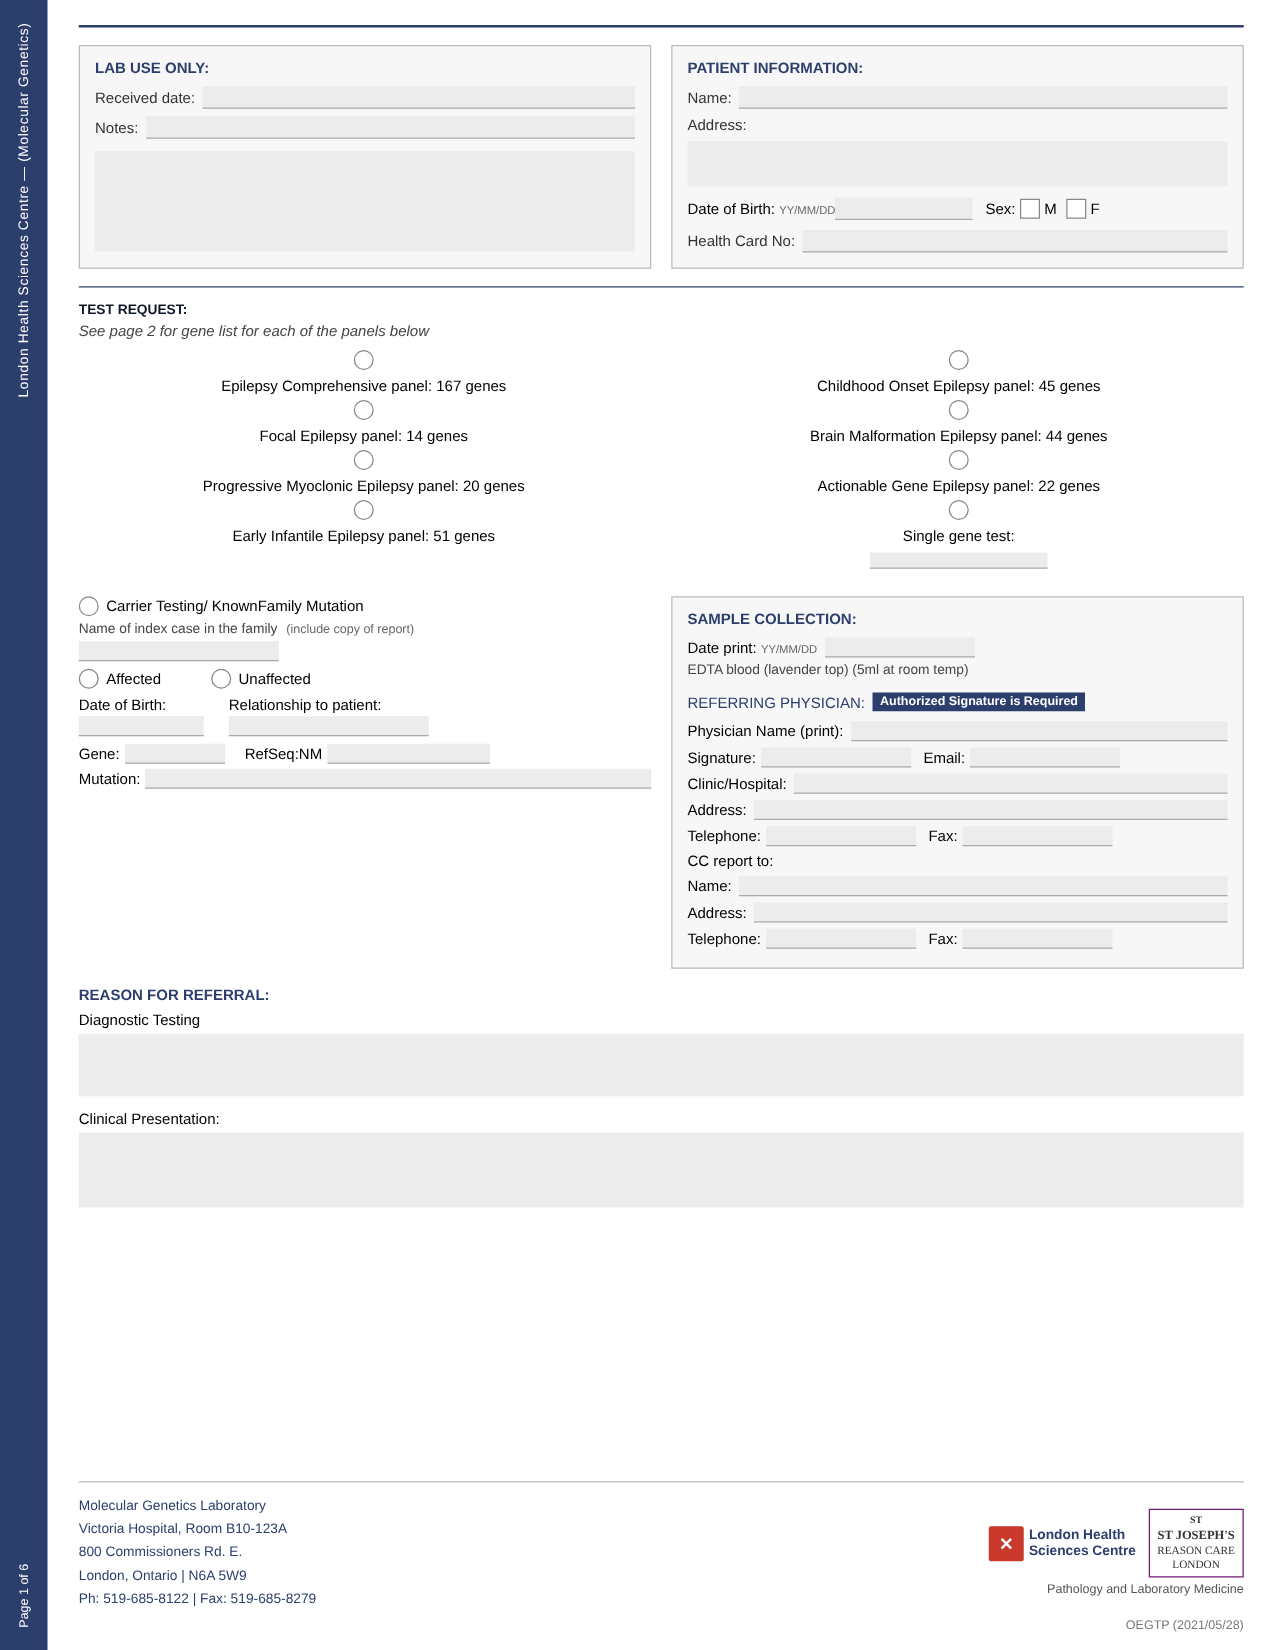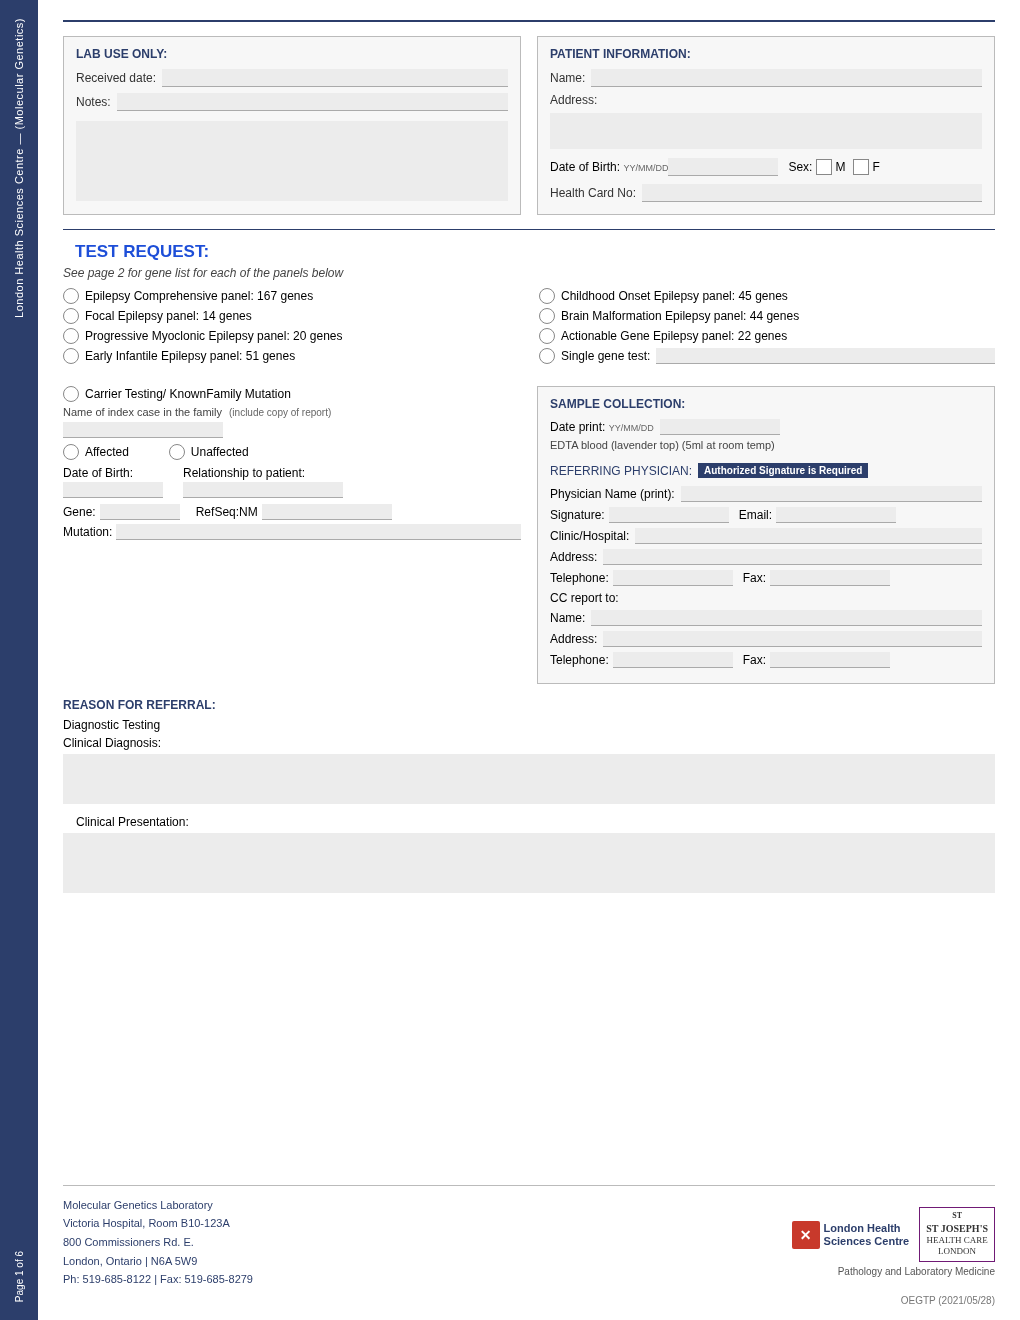--- a/index.html
+++ b/index.html
@@ -148,43 +148,43 @@
       background: #2c3e6b;
       margin-bottom: 12px;
     }
 
     
     .test-request-section {
       margin-bottom: 14px;
     }
     .test-request-header {
       font-weight: bold;
-      font-size: 17px;
-      color: #1d4ed8;
+      font-size: 11px;
+      color: #0f172a;
       text-transform: uppercase;
       margin-bottom: 4px;
-      margin-left: 12px;
     }
     .test-request-subtitle {
       font-style: italic;
       font-size: 12px;
       color: #444;
       margin-bottom: 8px;
     }
     .panels-grid {
       display: grid;
       grid-template-columns: 1fr 1fr;
       gap: 4px 20px;
       margin-bottom: 8px;
     }
     .panel-item {
       display: flex;
       align-items: center;
       gap: 6px;
       font-size: 12px;
+      flex-direction: column;
     }
     .checkbox-box {
       width: 16px; height: 16px;
       border: 1px solid #888;
       border-radius: 50%;
       background: white;
       display: inline-block;
       flex-shrink: 0;
     }
     .single-gene-row {
@@ -402,21 +402,21 @@
     .reason-diagnosis-label { font-size: 12px; margin-bottom: 4px; }
     .reason-diagnosis-area {
       width: 100%;
       height: 50px;
       background: #ececec;
       border: none;
       resize: none;
       font-size: 11px;
       margin-bottom: 8px;
     }
-    .reason-presentation-label { font-size: 12px; margin-bottom: 4px; margin-left: 13px; }
+    .reason-presentation-label { font-size: 12px; margin-bottom: 4px; }
     .reason-presentation-area {
       width: 100%;
       height: 60px;
       background: #ececec;
       border: none;
       resize: none;
       font-size: 11px;
     }
 
     
@@ -750,21 +750,20 @@
               <input class="phys-email-input" type="text" style="">
             </div>
           </div>
         </div>
       </div>
     </div>
 
     <div class="reason-section" style="margin-bottom:14px;">
       <div class="reason-header">REASON FOR REFERRAL:</div>
       <div class="reason-text">Diagnostic Testing</div>
-      <div class="reason-diagnosis-label">Clinical Diagnosis:</div>
       <textarea class="reason-diagnosis-area" style=""></textarea>
       <div class="reason-presentation-label">Clinical Presentation:</div>
       <textarea class="reason-presentation-area" style=""></textarea>
     </div>
 
     <div class="footer">
       <div class="footer-left">
         <div>Molecular Genetics Laboratory</div>
         <div>Victoria Hospital, Room B10-123A</div>
         <div>800 Commissioners Rd. E.</div>
@@ -778,21 +777,21 @@
             <div class="lhsc-icon">✕</div>
             <div class="lhsc-text">
               <div>London Health</div>
               <div>Sciences Centre</div>
             </div>
           </div>
 
           <div class="stjosephs-logo">
             <div style="font-size:8px;font-weight:bold;">ST</div>
             <div style="font-weight:bold;font-size:10px;">ST JOSEPH'S</div>
-            <div style="font-size:9px;">HEALTH CARE</div>
+            <div style="font-size:9px;">REASON CARE</div>
             <div style="font-size:9px;">LONDON</div>
           </div>
         </div>
         <div class="pathology-text">Pathology and Laboratory Medicine</div>
       </div>
     </div>
 
     <div class="page-footer-bar">
       <span></span>
       <span>OEGTP (2021/05/28)</span>

